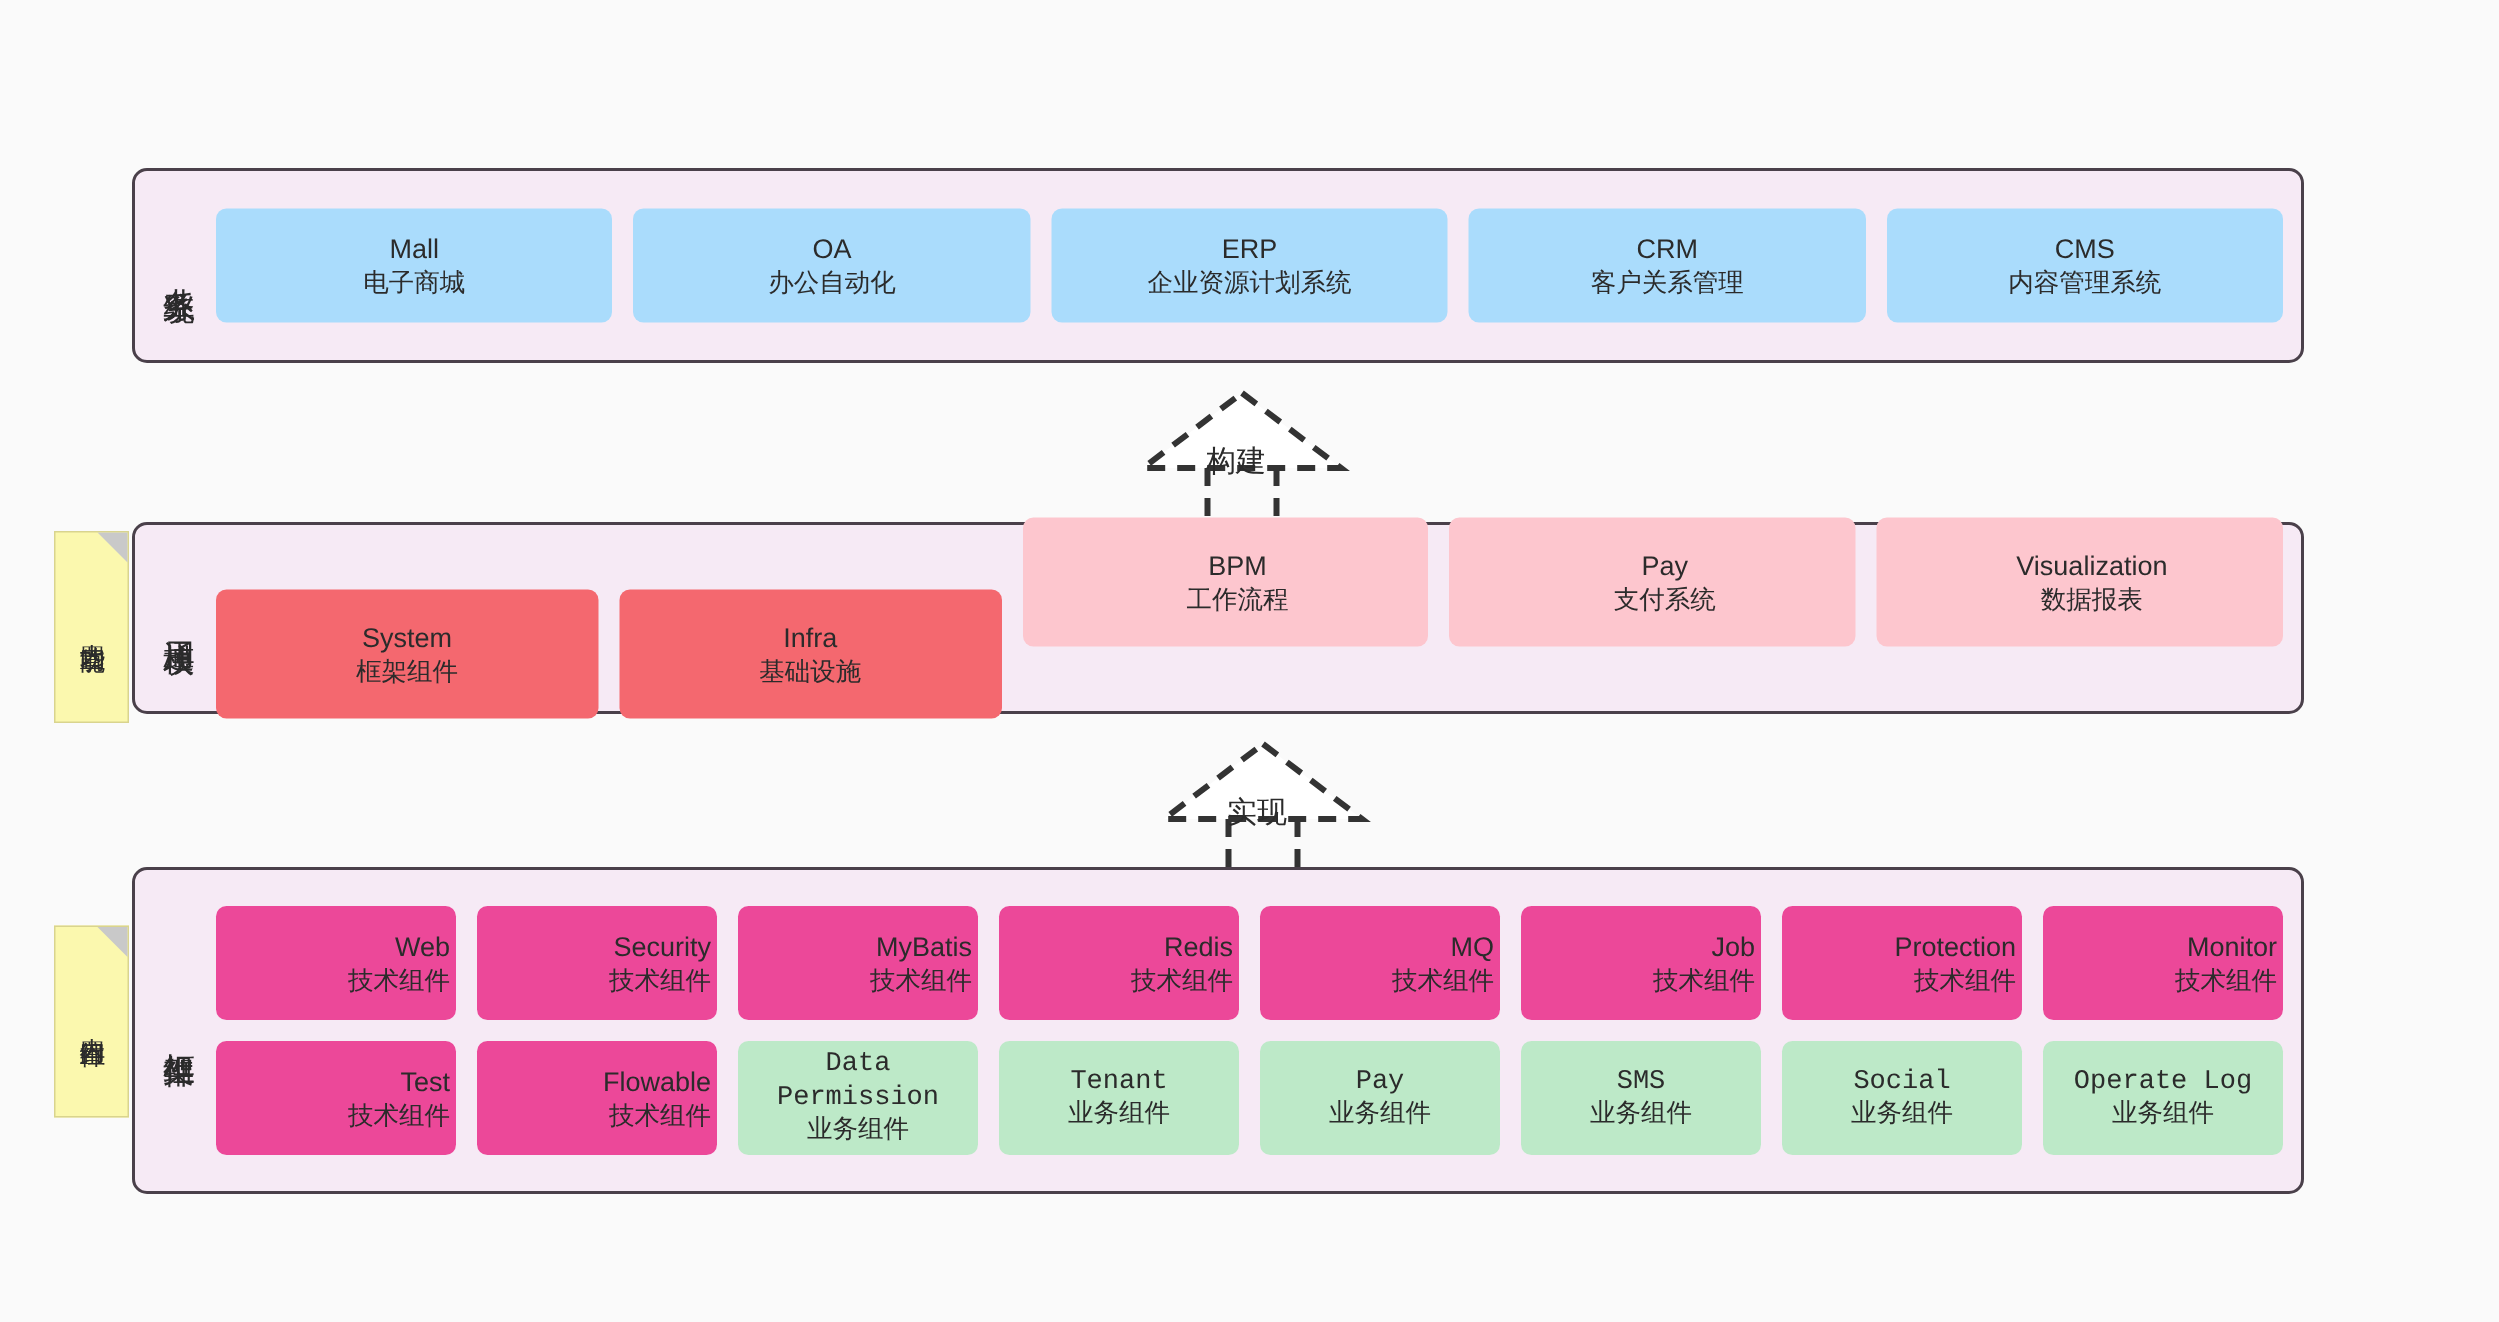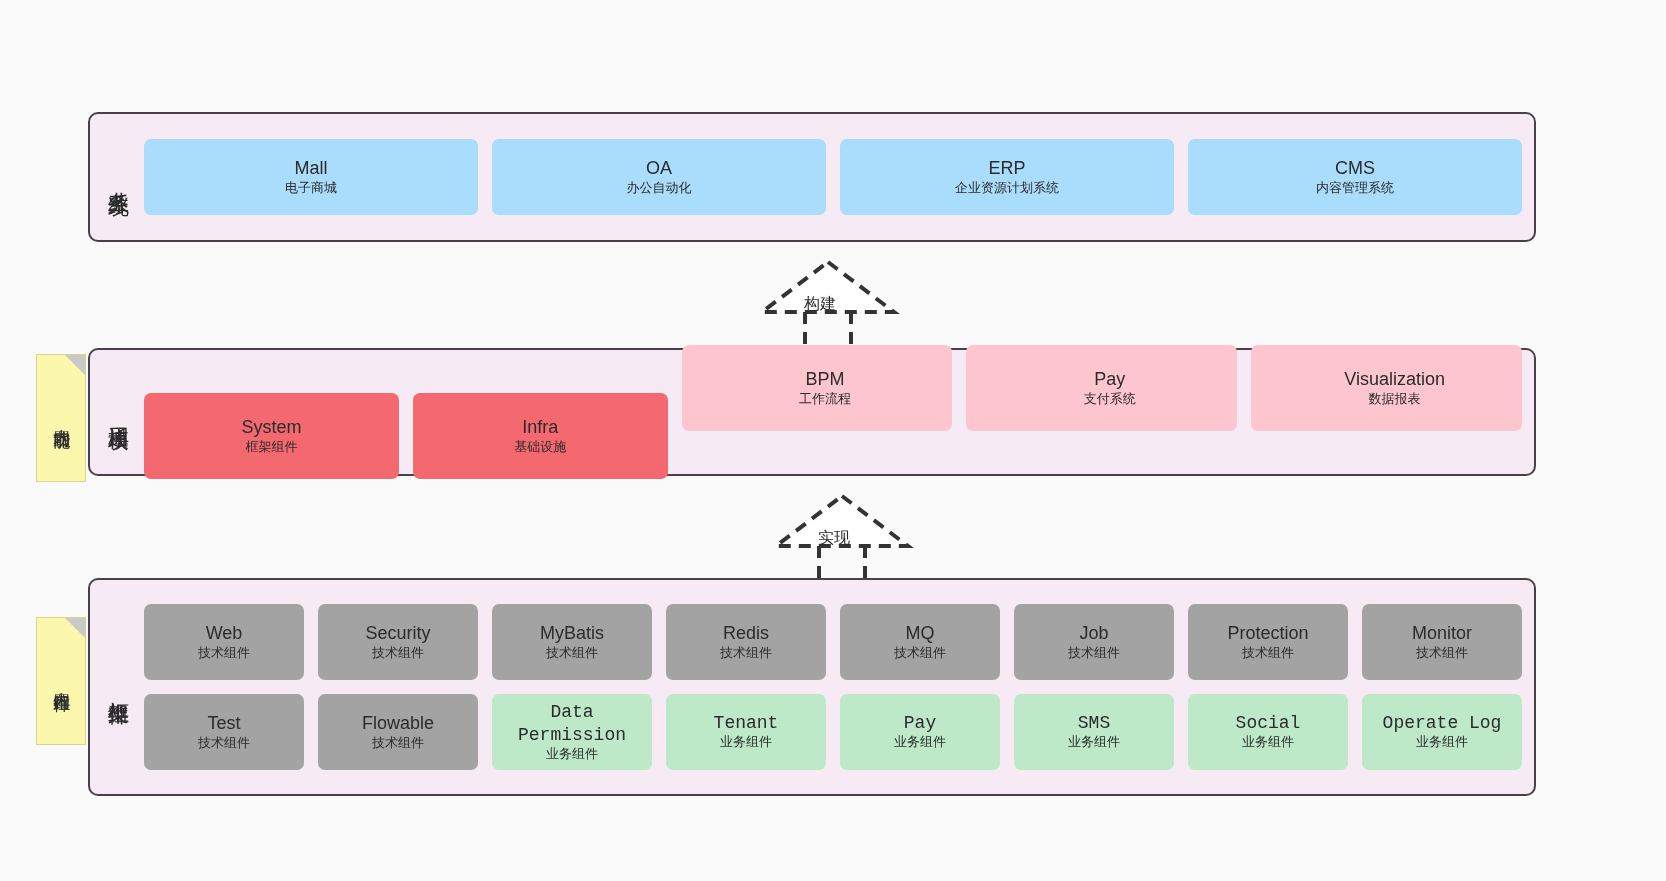--- a/index.html
+++ b/index.html
@@ -83,28 +83,28 @@
     text-align: center;
     box-sizing: border-box;
     padding: 6px 4px;
     line-height: 1.28;
   }
   .card .c-title {
     font-size: 18px;
     color: #2b2b2b;
   }
   .card .c-sub {
-    font-size: 13px;
+    font-size: 17px;
     color: #2b2b2b;
   }
 
   .card.blue        { background: #aadcfc; height: 76px; }
   .card.red         { background: #f4686f; height: 86px; margin-top: 48px; }
   .card.pink        { background: #fdc6ce; height: 86px; padding-left: 20px; }
-  .card.green       { background: #a3a3a3; height: 76px; }
+  .card.green       { background: #ec4899; height: 76px; align-items: flex-end; }
   .card.greenlight  { background: #bde9c8; height: 76px; font-family: Liberation Mono, monospace; }
 
   
   .note {
     position: absolute;
     background: #fbf8ae;
     border: 1px solid #d9d48e;
     box-sizing: border-box;
     display: flex;
     align-items: center;
@@ -130,21 +130,21 @@
   }
 
   
   .arrow {
     position: absolute;
     z-index: 3;
   }
   .arrow svg { display: block; overflow: visible; }
   .arrow .arrow-label {
     position: absolute;
-    font-size: 16px;
+    font-size: 20px;
     color: #2b2b2b;
     background: transparent;
     white-space: nowrap;
   }
 </style>
 </head>
 <body>
 
 <div id="canvas">
 
@@ -157,20 +157,24 @@
             <div class="c-title">Mall</div>
             <div class="c-sub">电子商城</div>
           </div>
           <div class="card blue">
             <div class="c-title">OA</div>
             <div class="c-sub">办公自动化</div>
           </div>
           <div class="card blue">
             <div class="c-title">ERP</div>
             <div class="c-sub">企业资源计划系统</div>
+          </div>
+          <div class="card blue">
+            <div class="c-title">CRM</div>
+            <div class="c-sub">客户关系管理</div>
           </div>
           <div class="card blue">
             <div class="c-title">CMS</div>
             <div class="c-sub">内容管理系统</div>
           </div>
         </div>
       </div>
     </div>
   </div>
 

